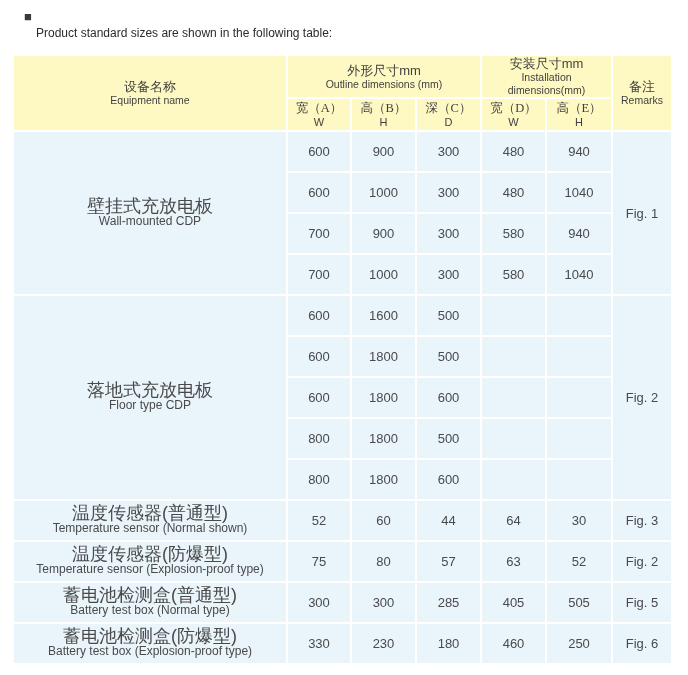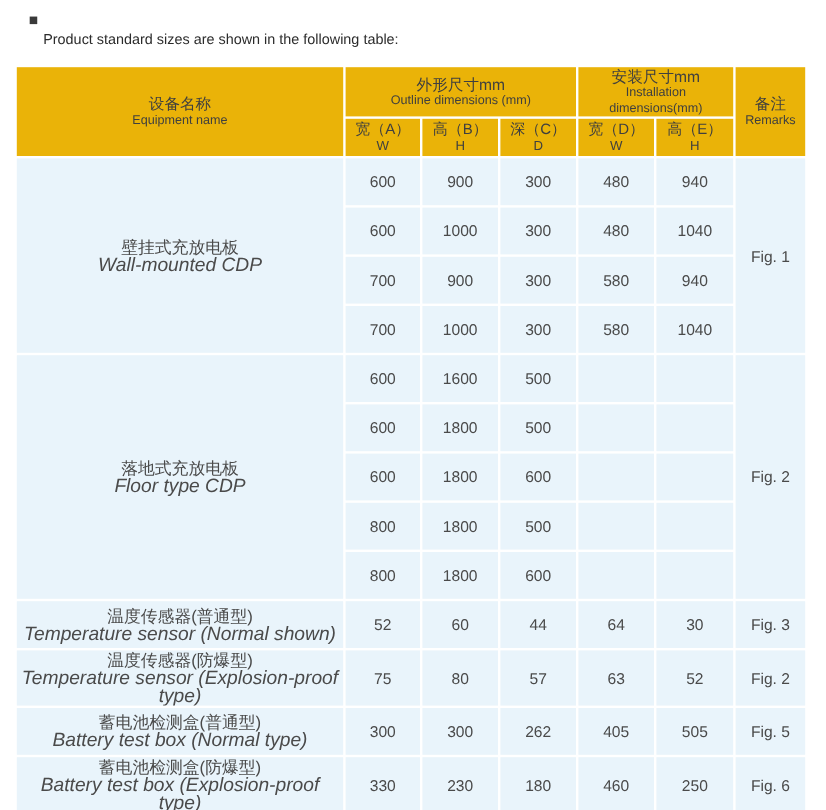--- a/index.html
+++ b/index.html
@@ -46,38 +46,38 @@
     table-layout: fixed;
     width: 661px;
   }
   table.spec th, table.spec td {
     padding: 0;
     text-align: center;
     vertical-align: middle;
     overflow: hidden;
   }
   table.spec th {
-    background: #eab308;
+    background: #fef9c3;
     font-weight: normal;
     color: #3f3f3f;
   }
   table.spec td {
     background: #e9f4fb;
     color: #4a4a4a;
     font-size: 13px;
   }
   tr.header-top th { height: 29px; }
   tr.header-sub th { height: 31px; }
   tbody td { height: 39px; }
   .hdr-zh { display: block; font-size: 13px; line-height: 15px; }
   .hdr-en { display: block; font-size: 10.5px; line-height: 13px; }
-  .sub-zh { display: block; font-size: 12.5px; line-height: 15px; }
+  .sub-zh { display: block; font-size: 12.5px; line-height: 15px; font-family: Liberation Serif, serif; }
   .sub-en { display: block; font-size: 11px; line-height: 13px; }
-  .name-zh { display: block; font-size: 14px; line-height: 16px; }
-  .name-en { display: block; font-size: 16px; line-height: 15px; font-style: italic; }
+  .name-zh { display: block; font-size: 18px; line-height: 16px; }
+  .name-en { display: block; font-size: 12px; line-height: 15px; }
   td.remark-cell { font-size: 12px; margin-left: 16px; }
 </style>
 </head>
 <body>
 
 <div class="page">
 
   <div class="title-block">
     <div class="title-zh-row">
       <span class="bullet">■</span>
@@ -240,21 +240,21 @@
         <td class="remark-cell">Fig. 2</td>
       </tr>
 
       <tr>
         <td>
           <span class="name-zh">蓄电池检测盒(普通型)</span>
           <span class="name-en">Battery test box (Normal type)</span>
         </td>
         <td>300</td>
         <td>300</td>
-        <td>262</td>
+        <td>285</td>
         <td>405</td>
         <td>505</td>
         <td class="remark-cell">Fig. 5</td>
       </tr>
 
       <tr>
         <td>
           <span class="name-zh">蓄电池检测盒(防爆型)</span>
           <span class="name-en">Battery test box (Explosion-proof type)</span>
         </td>

